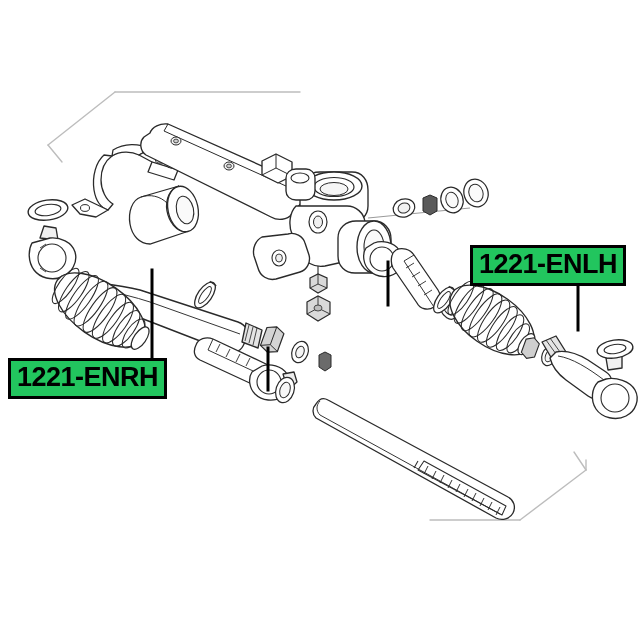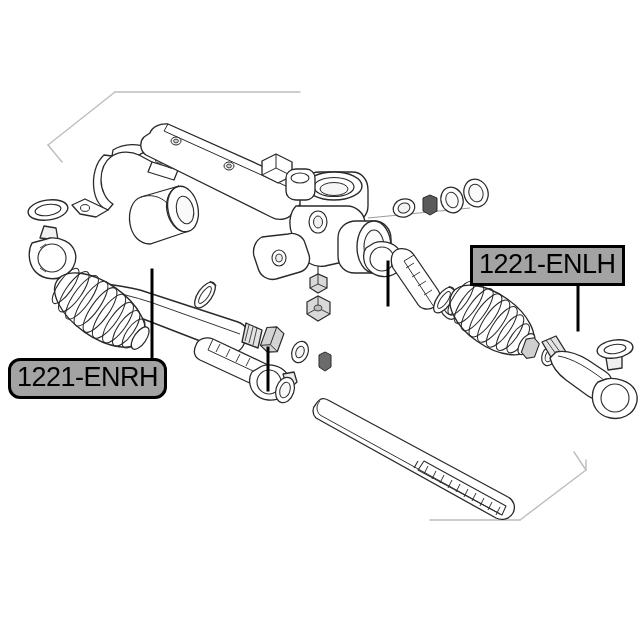--- a/index.html
+++ b/index.html
@@ -20,35 +20,35 @@
   #diagram-svg {
     position: absolute;
     left: 0;
     top: 0;
     width: 640px;
     height: 640px;
   }
   .part-label {
     position: absolute;
     box-sizing: border-box;
-    background: #a3a3a3;
+    background: #22c55e;
     border: 3px solid #000000;
     color: #000000;
     font-family: "Liberation Sans", sans-serif;
-    font-weight: normal;
+    font-weight: bold;
     font-size: 27px;
     line-height: 1;
     letter-spacing: -0.5px;
     display: flex;
     align-items: center;
     justify-content: center;
     white-space: nowrap;
     padding: 3px 6px 5px 6px;
   }
-  #label-enrh { left: 8px;  top: 358px; border-radius: 12px; }
+  #label-enrh { left: 8px;  top: 358px; }
   #label-cer  { left: 250px; top: 305px; }
   #label-enlh { left: 470px; top: 245px; }
 </style>
 </head>
 <body>
 
 <div id="diagram-root">
 
   <svg id="diagram-svg" viewBox="0 0 640 640">
     <defs>

